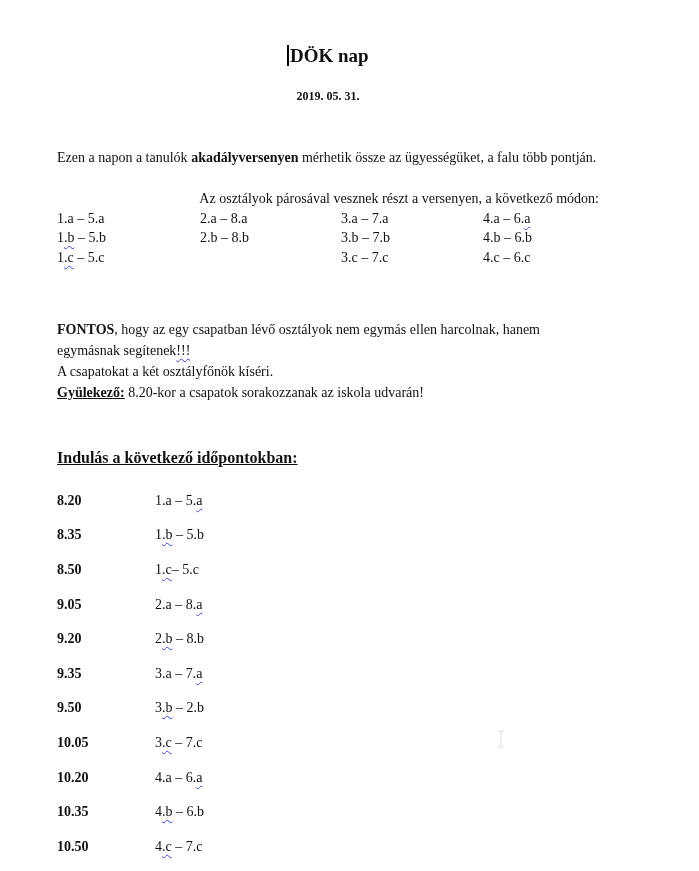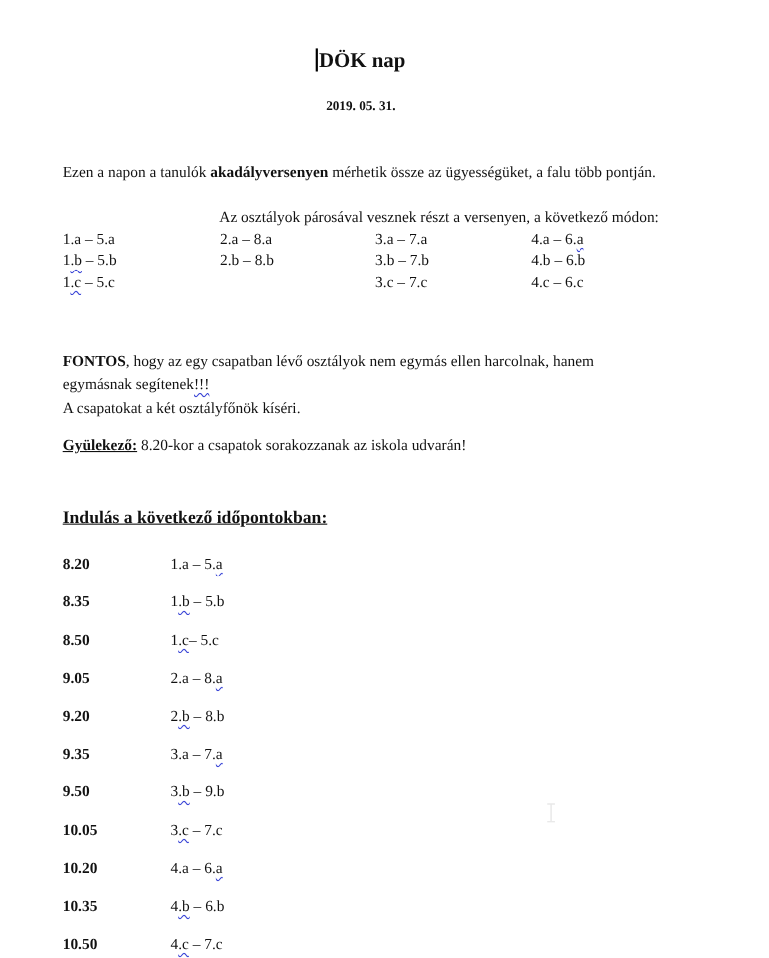--- a/index.html
+++ b/index.html
@@ -28,21 +28,21 @@
   p.body-par { line-height:21px; max-width:570px; }
   .intro { margin-top:40px; }
   .pairs-intro { margin-top:20px;text-align:right; }
   .pairs-grid {
     display:grid;
     grid-template-columns:143px 141px 142px auto;
     line-height:19.3px;
   }
   .important { margin-top:52px; line-height:22px; }
   .escort { line-height:22px; }
-  .assembly { margin-top:13px; line-height:22px; }
+  .assembly { line-height:22px; }
   .b { font-weight:bold; }
   .u { text-decoration:underline; }
   .sq {
     text-decoration-line:underline;
     text-decoration-style:wavy;
     text-decoration-color:#3a45d6;
     text-decoration-thickness:1px;
     text-underline-offset:2.5px;
   }
   .schedule-heading {
@@ -111,21 +111,21 @@
         <div class="schedule-row">
           <span class="schedule-time">9.20</span>
           <span><span>2</span><span class="sq">.b</span><span> – 8.b</span></span>
         </div>
         <div class="schedule-row">
           <span class="schedule-time">9.35</span>
           <span><span>3.a – 7.</span><span class="sq">a</span></span>
         </div>
         <div class="schedule-row">
           <span class="schedule-time">9.50</span>
-          <span><span>3</span><span class="sq">.b</span><span> – 9.b</span></span>
+          <span><span>3</span><span class="sq">.b</span><span> – 2.b</span></span>
         </div>
         <div class="schedule-row">
           <span class="schedule-time">10.05</span>
           <span><span>3</span><span class="sq">.c</span><span> – 7.c</span></span>
         </div>
         <div class="schedule-row">
           <span class="schedule-time">10.20</span>
           <span><span>4.a – 6.</span><span class="sq">a</span></span>
         </div>
         <div class="schedule-row">

